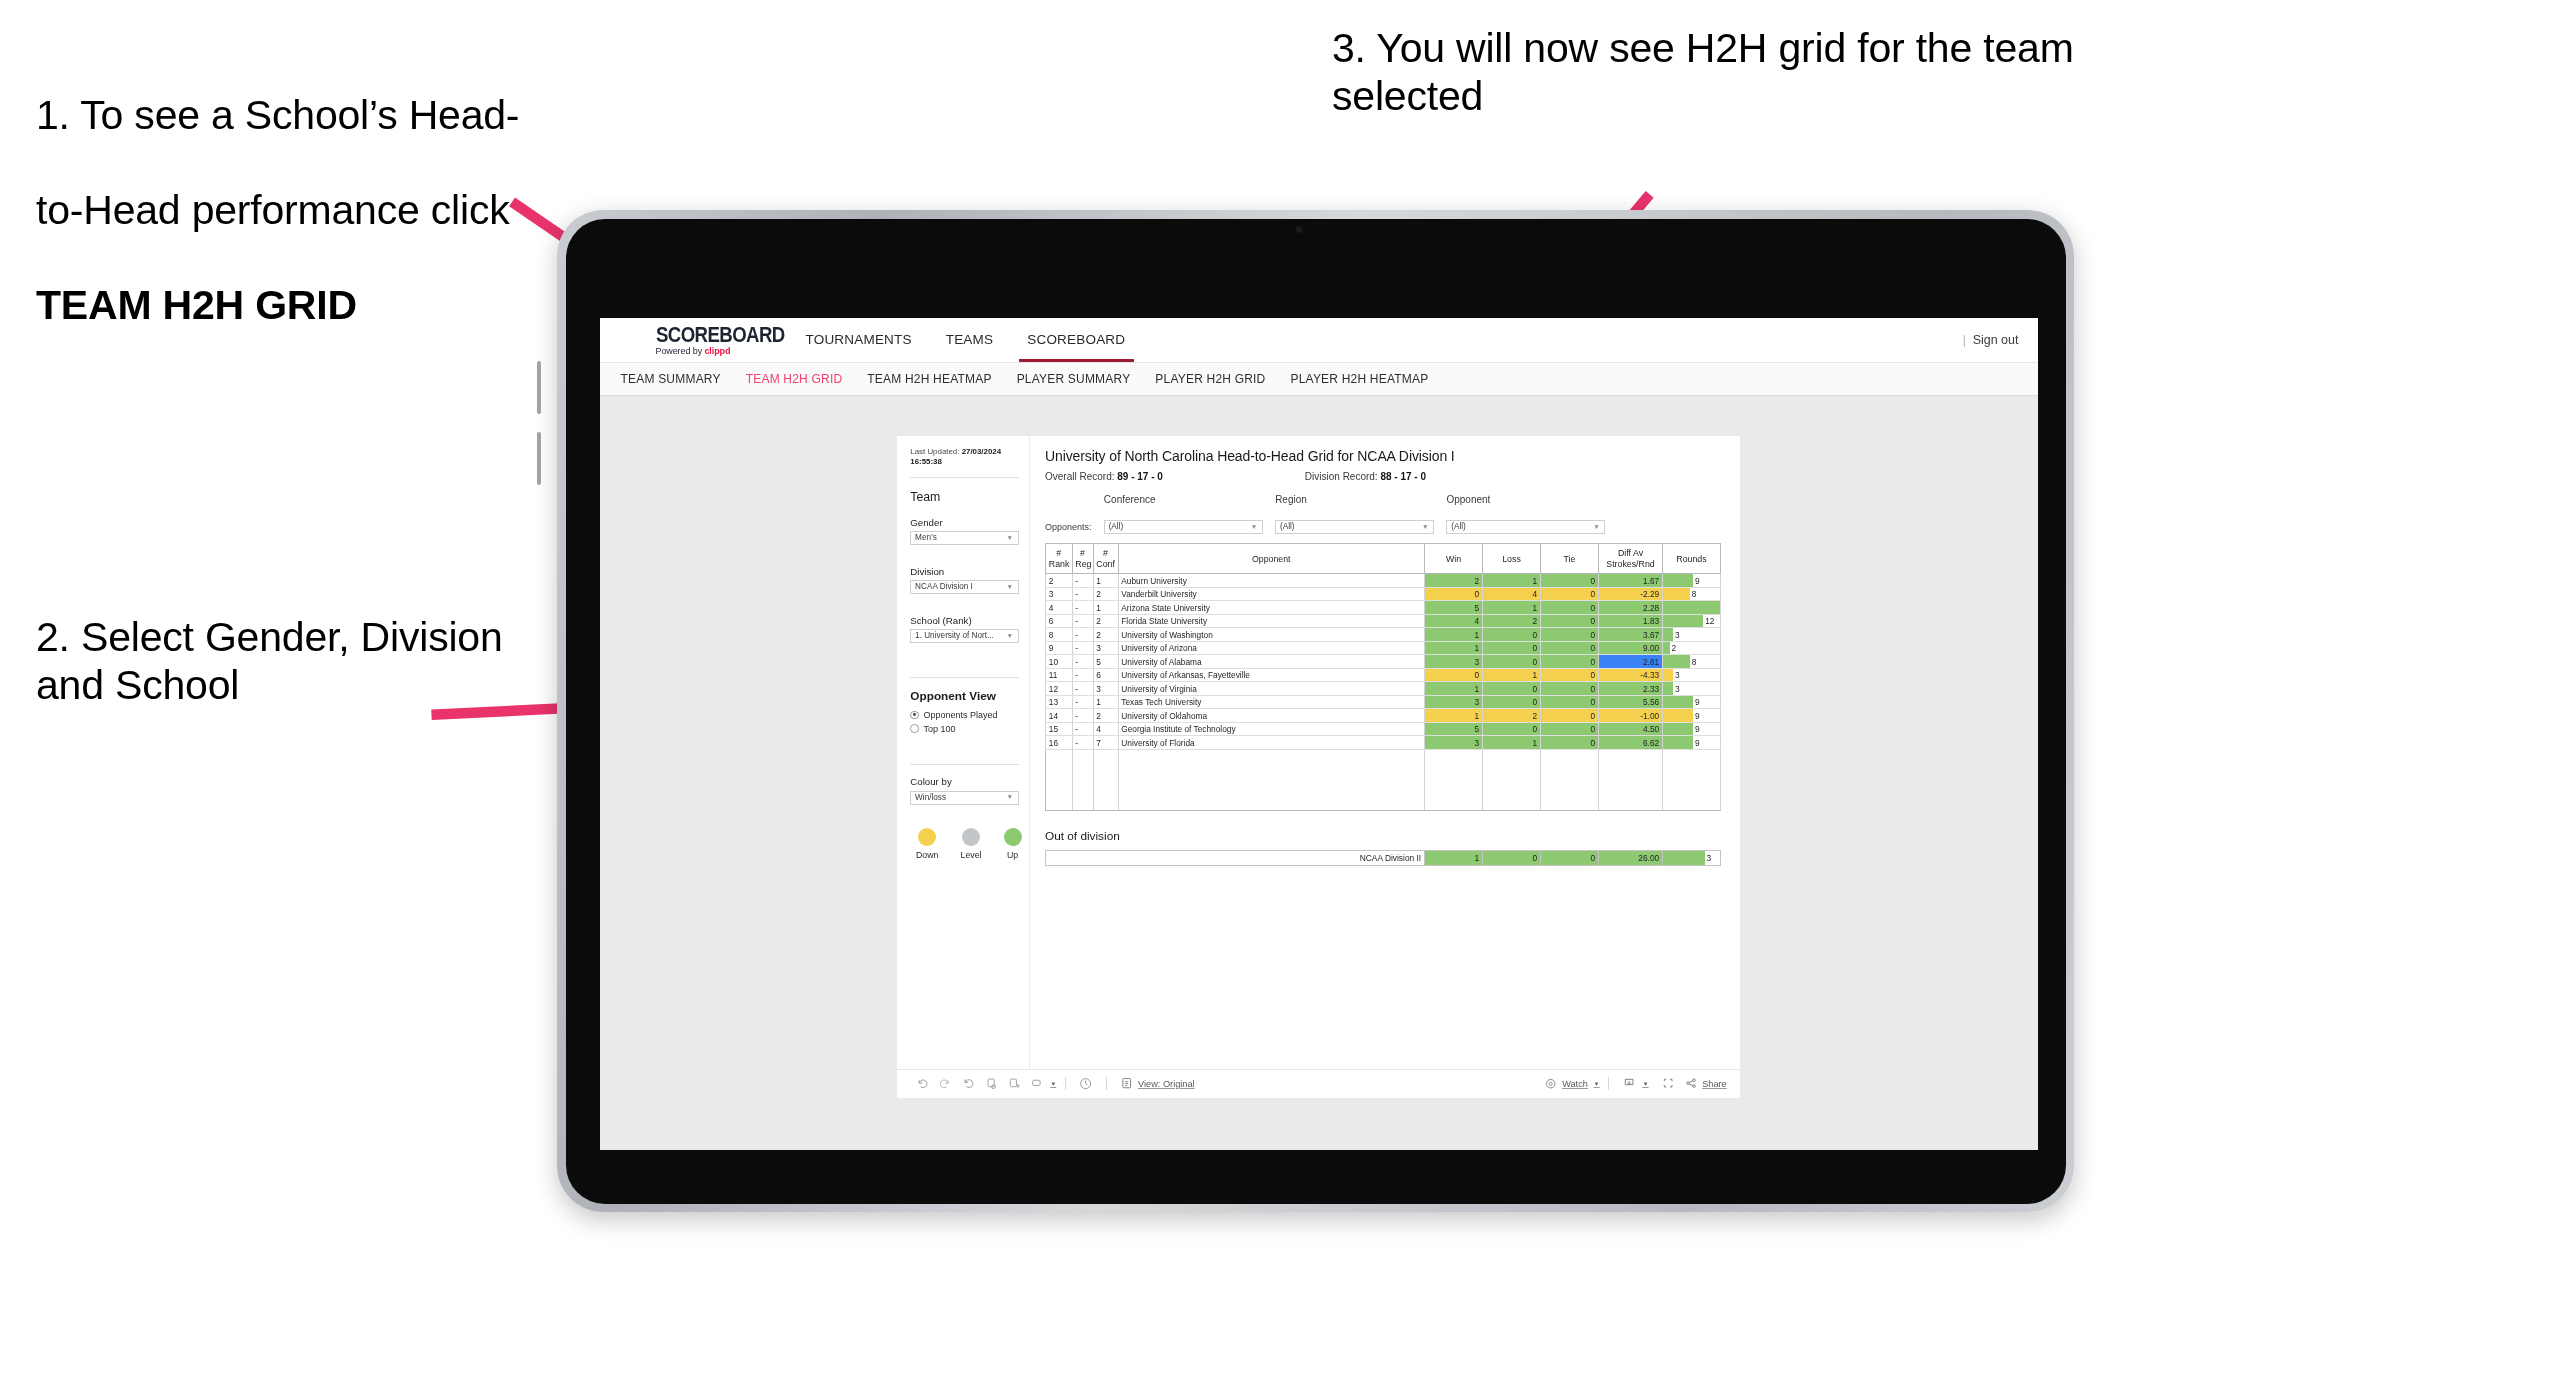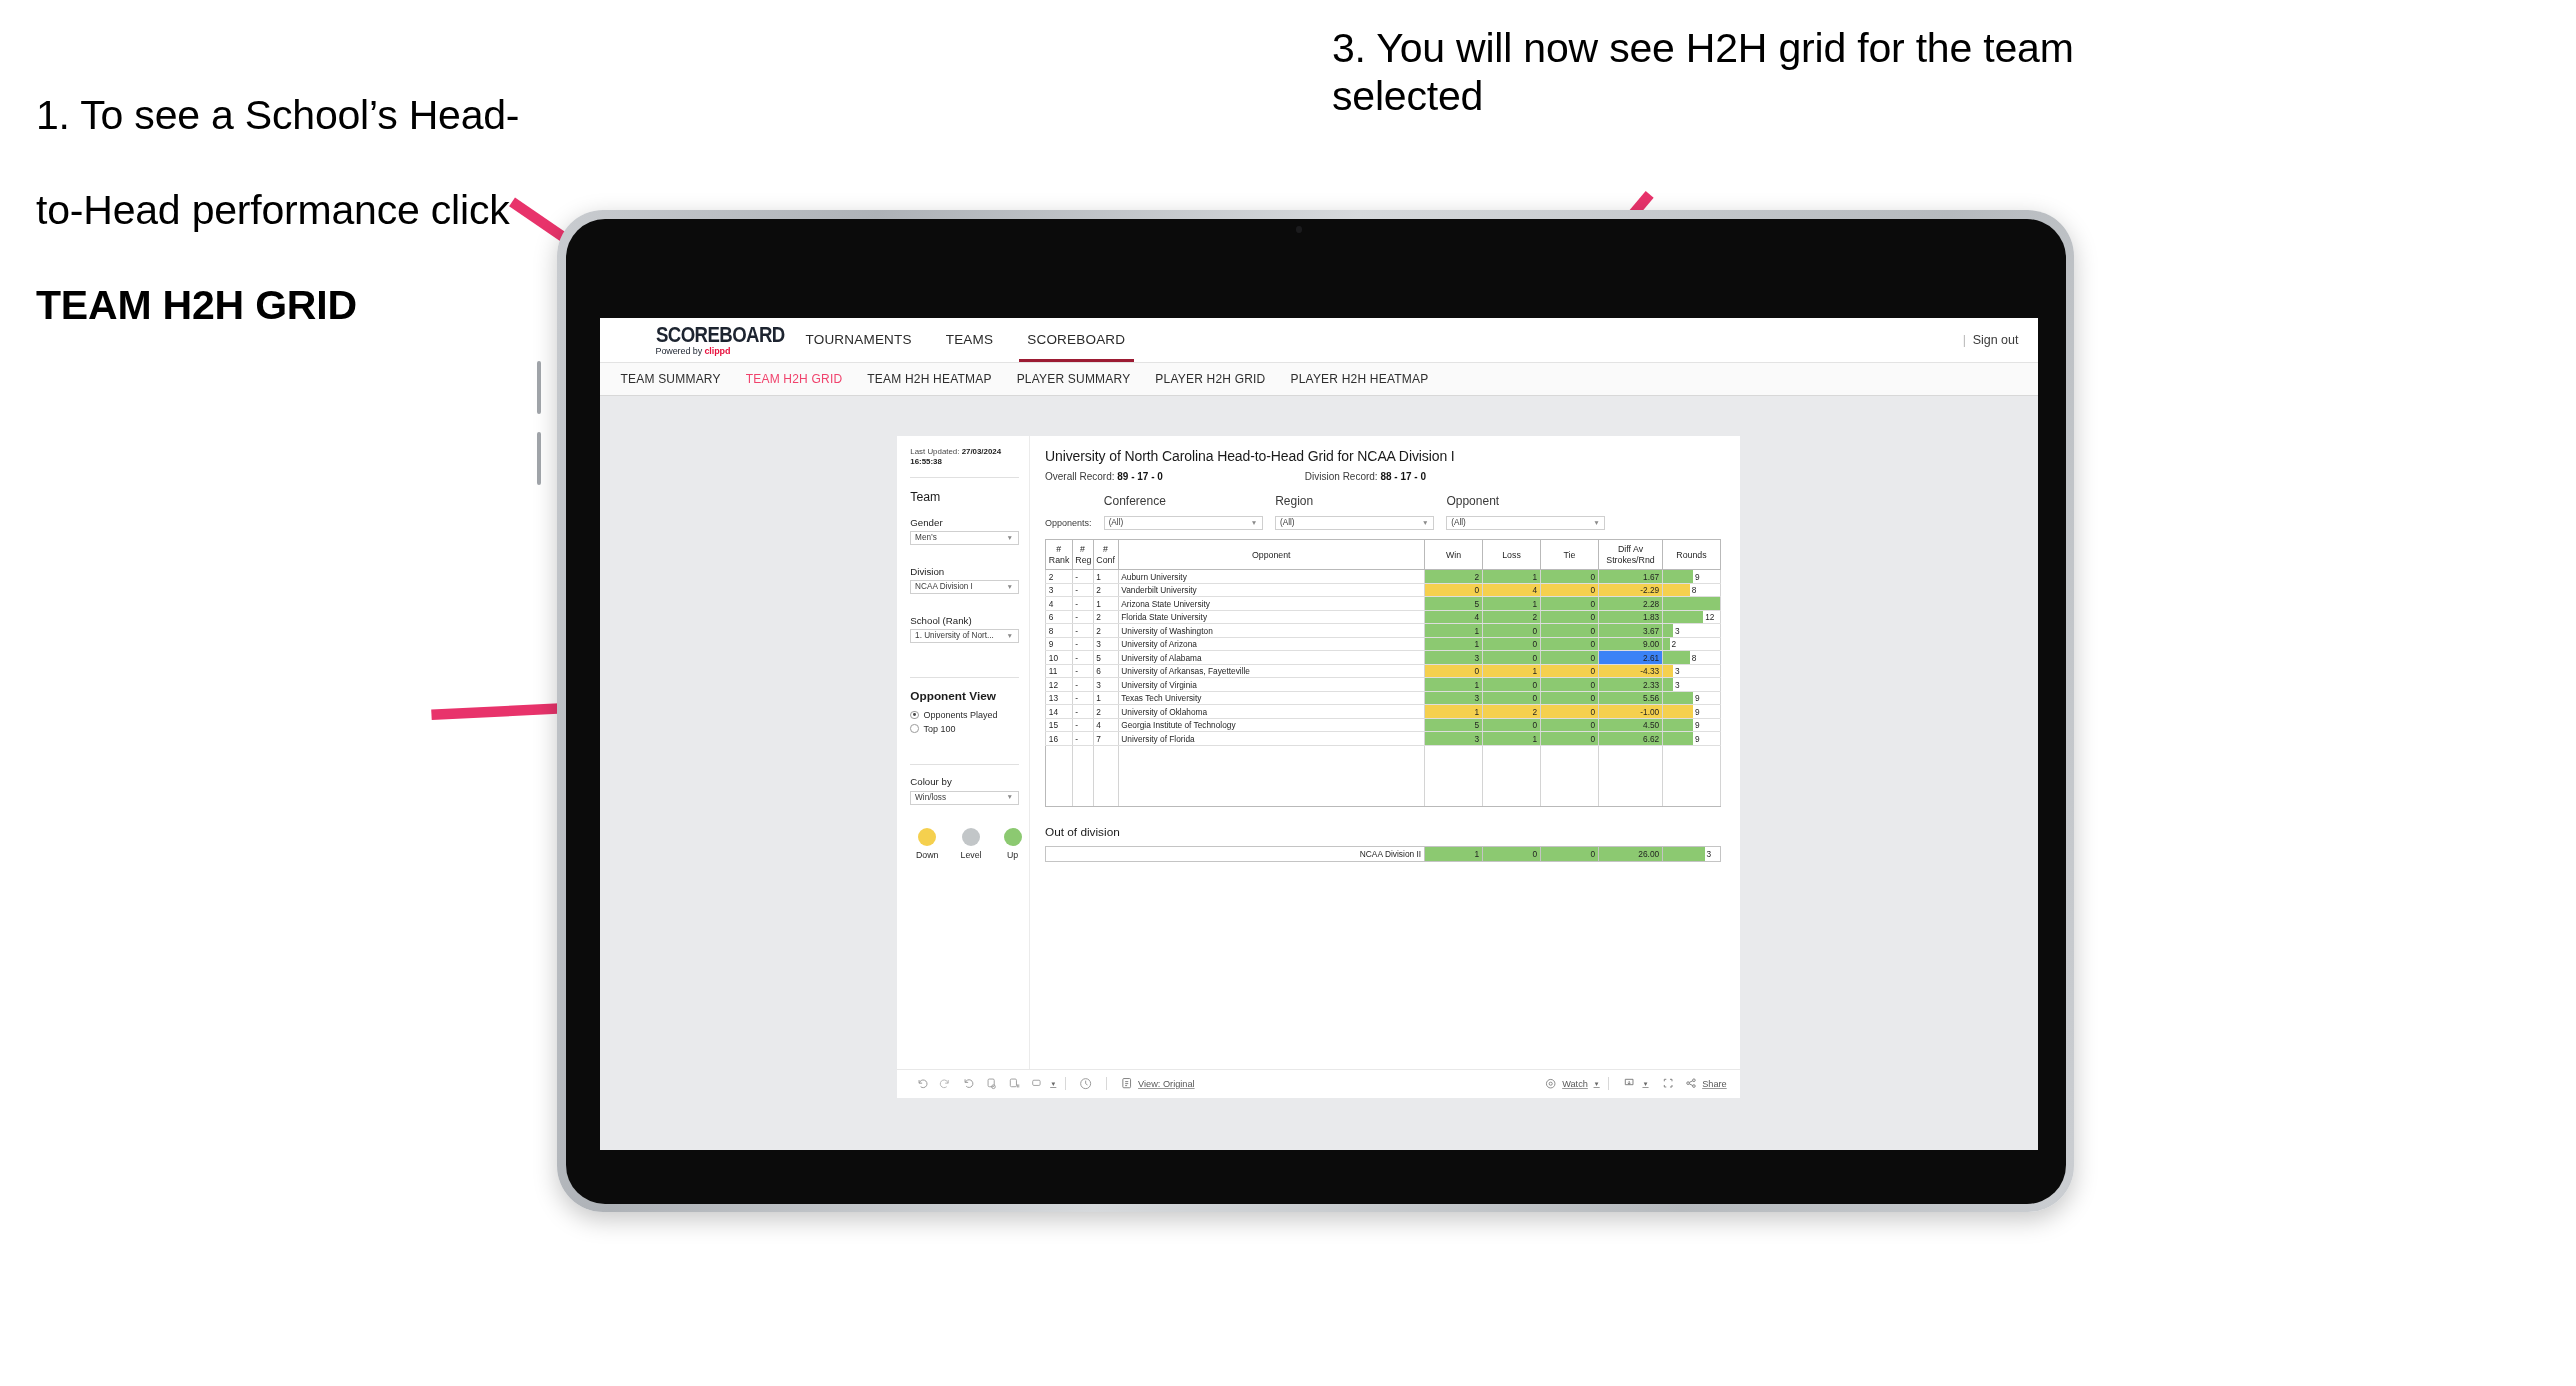--- a/index.html
+++ b/index.html
@@ -301,23 +301,23 @@
     gap: 12.3px;
     margin-bottom: 9.5px;
   }
   #filters .opponents-label {
     font-size: 9px;
     color: #3a3a3a;
     padding-bottom: 1.9px;
   }
   .filter-group { width: 159px; }
   .filter-label {
-    font-size: 12px;
+    font-size: 10px;
     color: #3a3a3a;
-    margin-bottom: 8px;
+    margin-bottom: 15px;
   }
 
   
   table.h2h {
     width: 100%;
     border-collapse: collapse;
     table-layout: fixed;
     font-size: 8.5px;
   }
   table.h2h th {
@@ -437,20 +437,21 @@
 <body>
 
 <div id="stage">
 
   <div class="callout" id="callout-1">
     <span>1. To see a School’s Head-</span><br>
     <span>to-Head performance click</span><br>
     <b>TEAM H2H GRID</b>
   </div>
 
+  <div class="callout" id="callout-2">2. Select Gender, Division and School</div>
 
   <div class="callout" id="callout-3">3. You will now see H2H grid for the team selected</div>
 
   <svg class="arrow-svg" viewBox="0 0 2717 1462">
     <defs>
       <marker id="ah" markerWidth="5" markerHeight="5" refX="2.2" refY="2.5" orient="auto">
         <path d="M0,0 L5,2.5 L0,5 z" fill="#e8336b"></path>
       </marker>
     </defs>
     <line x1="540" y1="213" x2="790" y2="384" stroke="#e8336b" stroke-width="11" marker-end="url(#ah)"></line>

